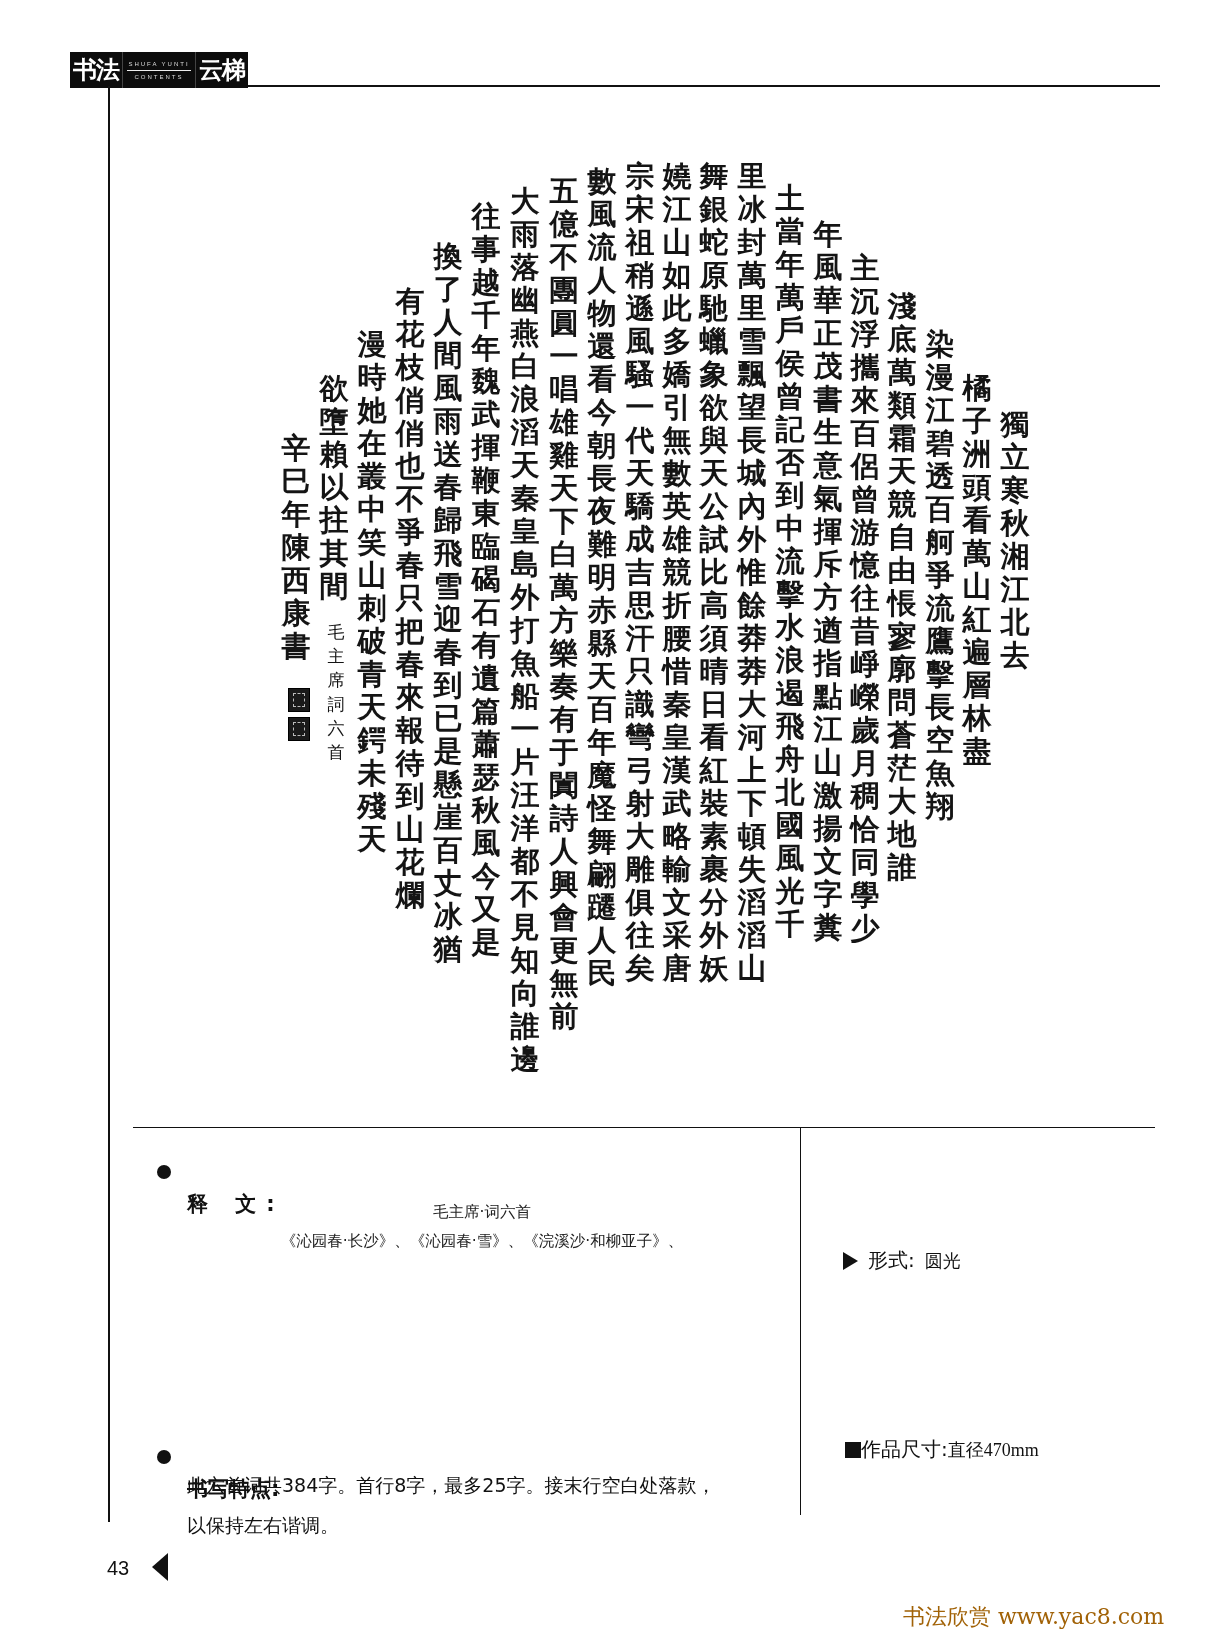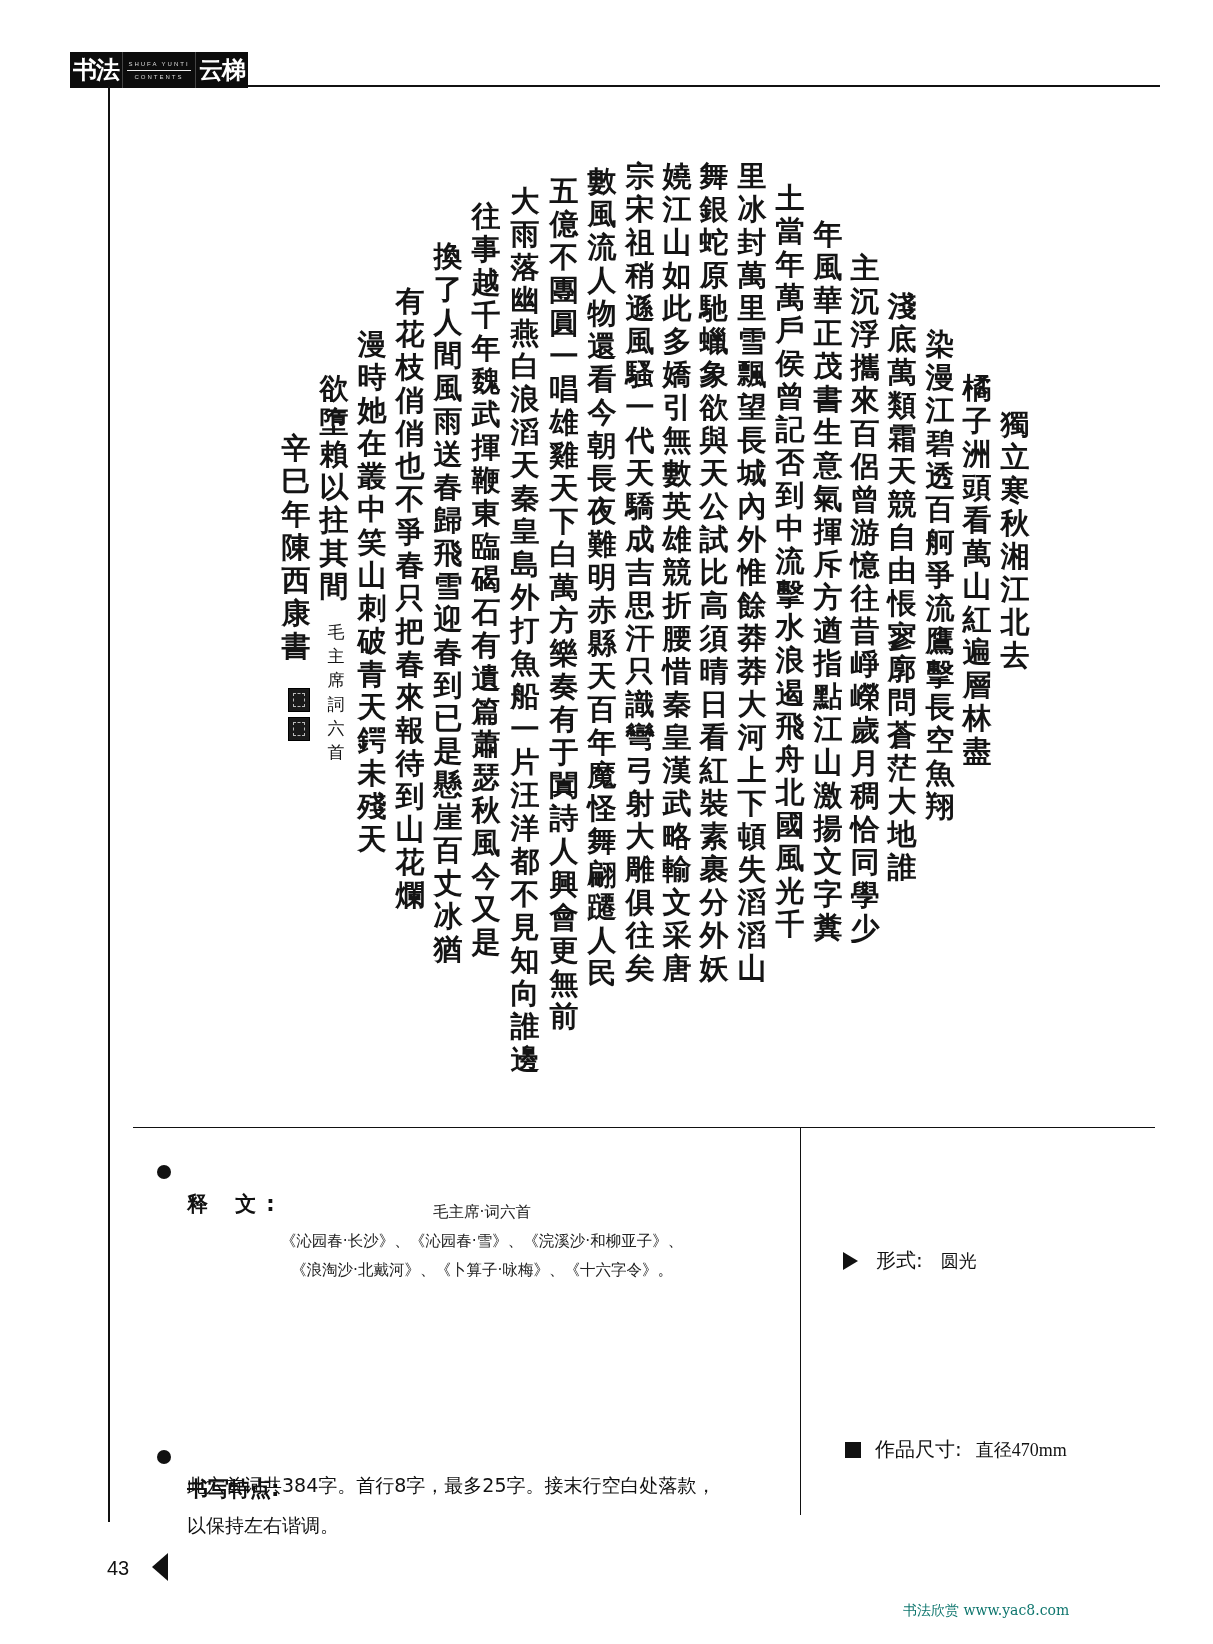--- a/index.html
+++ b/index.html
@@ -43,21 +43,21 @@
 
   .tri-right { width: 0; height: 0; border-top: 9px solid transparent; border-bottom: 9px solid transparent;
                border-left: 15px solid #111; }
   .square { width: 16px; height: 16px; background: #111; }
   .meta-label { font-size: 20px; color: #111; font-family: "DejaVu Sans", sans-serif; }
   .meta-value { font-size: 18px; color: #111; font-family: Liberation Serif, serif; }
 
   .page-num { left: 107px; top: 1557px; font-size: 20px; font-family: "Liberation Sans", sans-serif; color: #111; }
   .tri-left { left: 152px; top: 1553px; width: 0; height: 0; border-top: 14px solid transparent;
               border-bottom: 14px solid transparent; border-right: 16px solid #111; }
-  .watermark { left: 903px; top: 1602px; font-size: 14px; color: #0f766e;
+  .watermark { left: 903px; top: 1602px; font-size: 22px; color: #a16207;
                font-family: "DejaVu Serif", "Liberation Serif", serif; white-space: pre; }
 </style>
 </head>
 <body>
 
 <div class="abs logo">
   <span class="logo-cn">书法</span>
   <div class="logo-mid">
     <span class="en">SHUFA YUNTI</span>
     <span class="rule"></span>
@@ -513,33 +513,32 @@
   </div>
 
 <div class="abs divider"></div>
 <div class="abs vdivider"></div>
 
 <div class="abs bullet" style="left:157px; top:1165px;"></div>
 <div class="abs sec-title spaced" style="left:187px; top:1155px;">释 文:</div>
 <div class="abs body-sm" style="left:202px; top:1198px;text-align:center;">
   <div>毛主席·词六首</div>
   <div>《沁园春·长沙》、《沁园春·雪》、《浣溪沙·和柳亚子》、</div>
-  <div>《浪淘沙·北戴河》、《卜算子·咏梅》、《十六字令》。</div>
 </div>
 
 <div class="abs bullet" style="left:157px; top:1450px;"></div>
 <div class="abs sec-title" style="left:187px; top:1440px;">书写特点:</div>
 <div class="abs body-lg" style="left:187px; top:1465px; width:540px;">此六首词共384字。首行8字，最多25字。接末行空白处落款，以保持左右谐调。</div>
 
-<div class="abs" style="left:843px; top:1247px; display:flex; align-items:center; gap:18px;">
+<div class="abs" style="left:843px; top:1247px; display:flex; align-items:center; gap:10px;">
   <div class="tri-right"></div>
   <span class="meta-label">形式:</span>
   <span class="meta-value">圆光</span>
 </div>
-<div class="abs" style="left:845px; top:1436px; display:flex; align-items:center; gap:14px;">
+<div class="abs" style="left:845px; top:1436px; display:flex; align-items:center; ">
   <div class="square"></div>
   <span class="meta-label">作品尺寸:</span>
   <span class="meta-value">直径470mm</span>
 </div>
 
 <div class="abs page-num">43</div>
 <div class="abs tri-left"></div>
 <div class="abs watermark">书法欣赏 www.yac8.com</div>
 
 </body></html>

